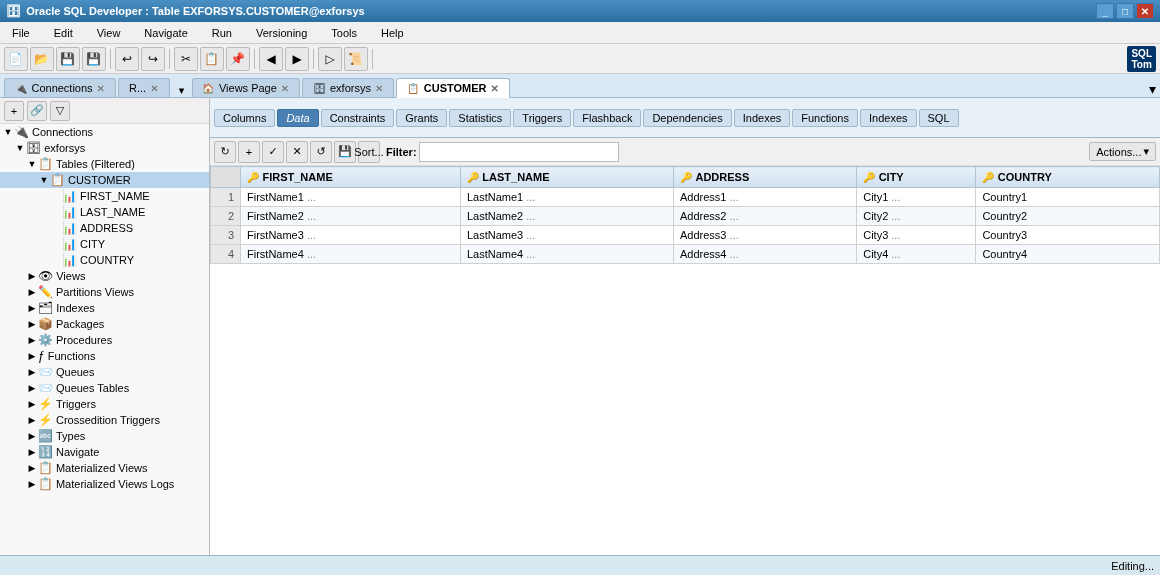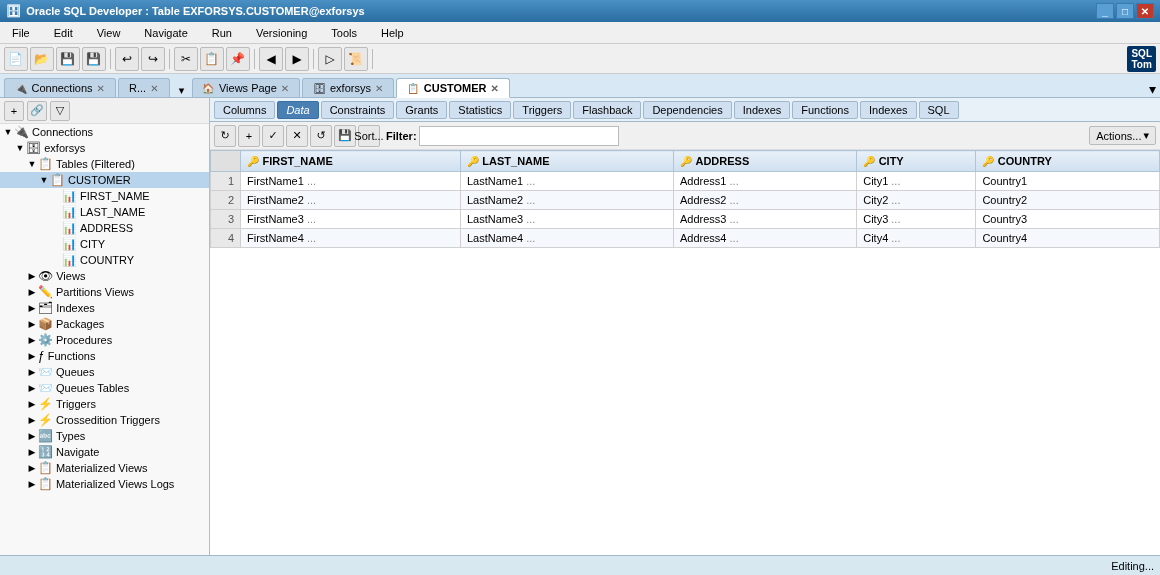--- a/index.html
+++ b/index.html
@@ -145,21 +145,21 @@
     .right-panel {
       flex: 1;
       display: flex;
       flex-direction: column;
       background: white;
       overflow: hidden;
     }
     .content-tab-bar {
       background: #e8f0f8;
       border-bottom: 1px solid #a0b8cc;
-      height: 24px;
+      height: 40px;
       display: flex;
       align-items: center;
       padding: 0 4px;
       gap: 2px;
     }
     .content-tab {
       padding: 2px 8px;
       background: #d0e0f0;
       border: 1px solid #a0b8cc;
       cursor: pointer;

